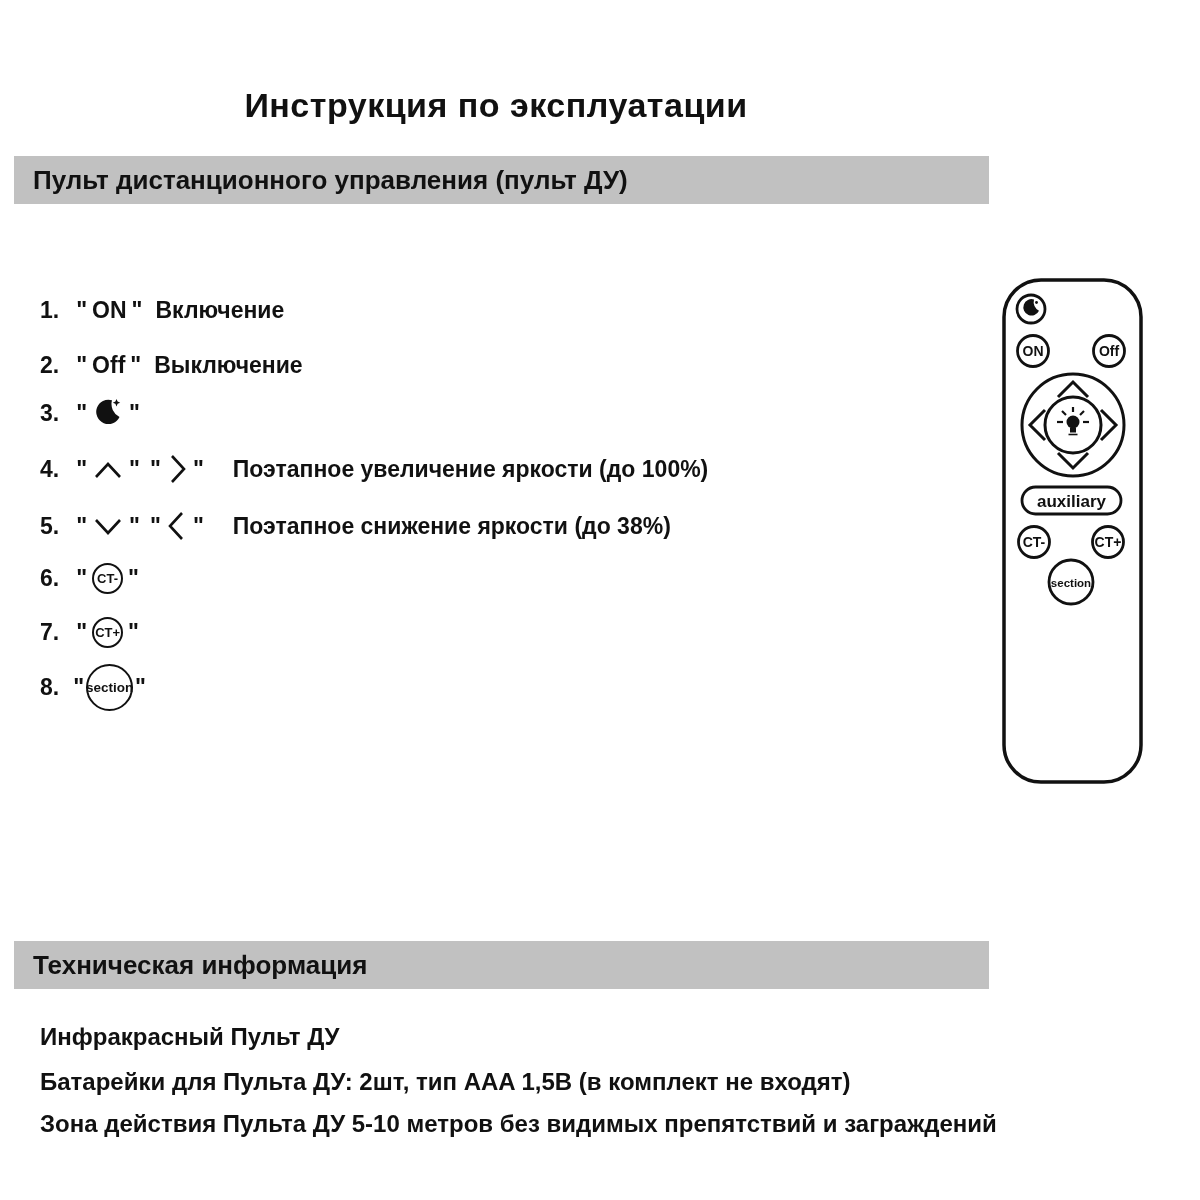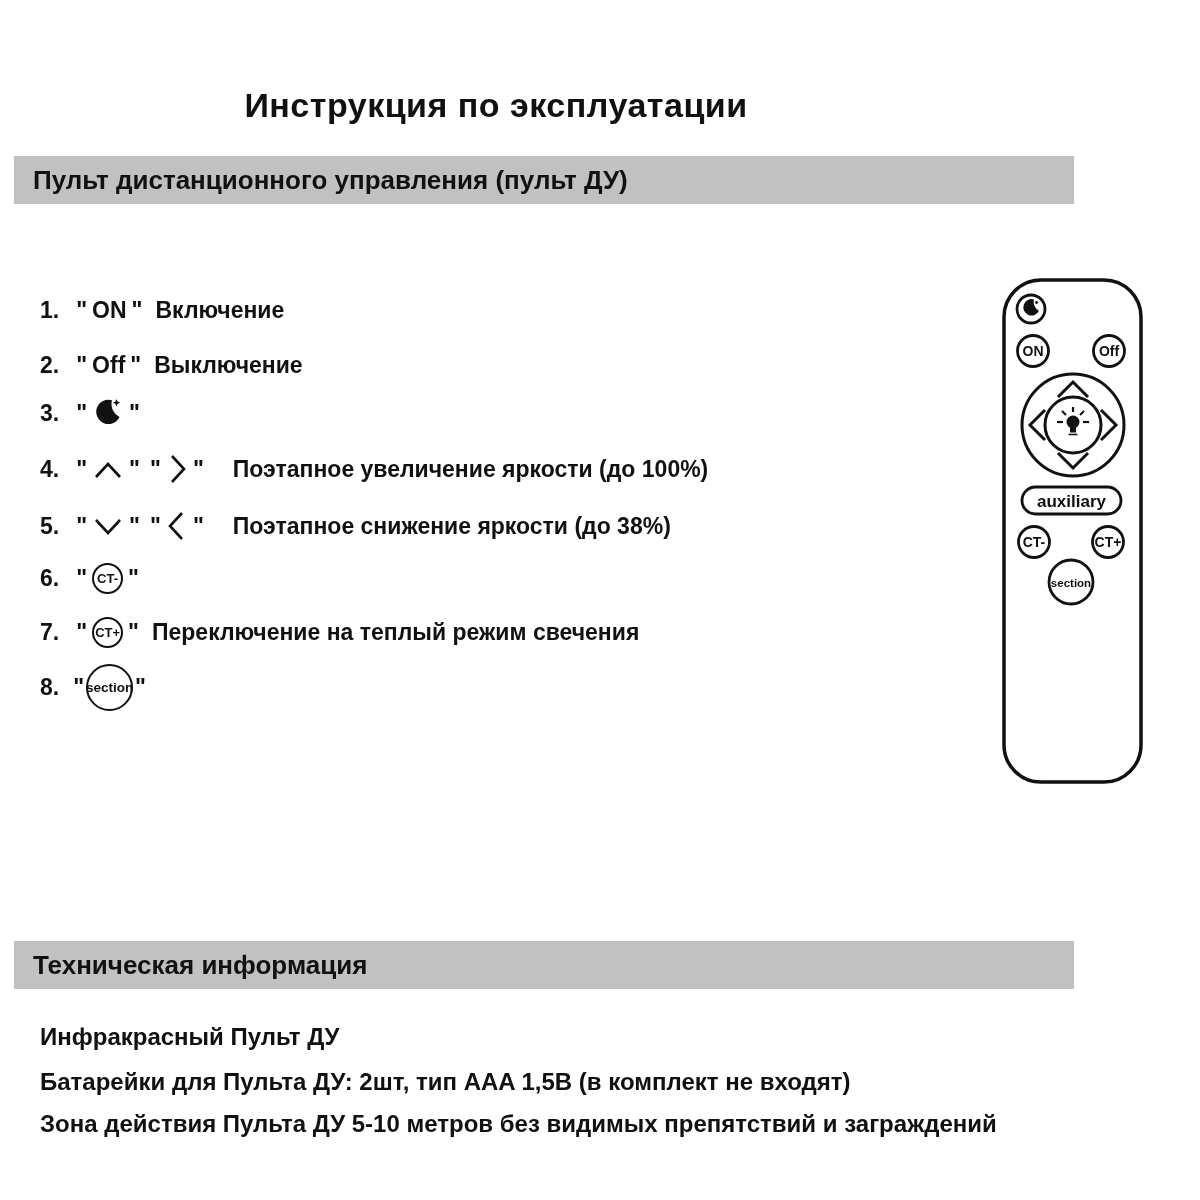--- a/index.html
+++ b/index.html
@@ -9,21 +9,21 @@
     font-family:"Liberation Sans", sans-serif;
     font-weight:bold;
     overflow:hidden;
   }
   .page-title {
     position:absolute; top:70px; left:0; width:960px;
     text-align:center; font-size:34px; letter-spacing:0.5px;
     margin:16px;
   }
   .banner {
-    position:absolute; left:14px; width:1060px; height:48px;
+    position:absolute; left:14px; width:975px; height:48px;
     background:#c1c1c1;
     display:flex; align-items:center;
     padding-left:19px; box-sizing:border-box;
     font-size:26px;
   }
   .banner-remote { top:156px; }
   .banner-tech   { top:941px; }
 
   .item {
     position:absolute; left:40px; height:36px;
@@ -103,21 +103,21 @@
       </svg></span><span class="q">"</span><span class="q">"</span><span><svg class="chev" width="22" height="34" viewBox="0 0 22 34">
         <polyline points="16,4 4,17 16,30" fill="none" stroke="#111" stroke-width="2.6"></polyline>
       </svg></span><span class="q">"</span><span class="desc desc-wide">Поэтапное снижение яркости (до 38%)</span>
 </div>
 
 <div class="item" style="top:560px">
   <span class="num">6.</span><span class="q">"</span><span class="ct-badge">CT-</span><span class="q">"</span>
 </div>
 
 <div class="item" style="top:614px">
-  <span class="num">7.</span><span class="q">"</span><span class="ct-badge">CT+</span><span class="q">"</span><span class="desc">Переключение на теплый режим свечения</span>
+  <span class="num">7.</span><span class="q">"</span><span class="ct-badge">CT+</span><span class="q">"</span>
 </div>
 
 <div class="item8">
   <span class="num" style="margin-right:12px">8.</span><span class="q" style="margin:0 2px">"</span><span class="section-badge">section</span><span class="q" style="margin:0 2px">"</span>
 </div>
 
 <div class="remote-wrap">
   <svg width="141" height="506" viewBox="0 0 141 506">
 
     <rect x="2" y="2" width="137" height="502" rx="37" fill="#fff" stroke="#111" stroke-width="3.5"></rect>

